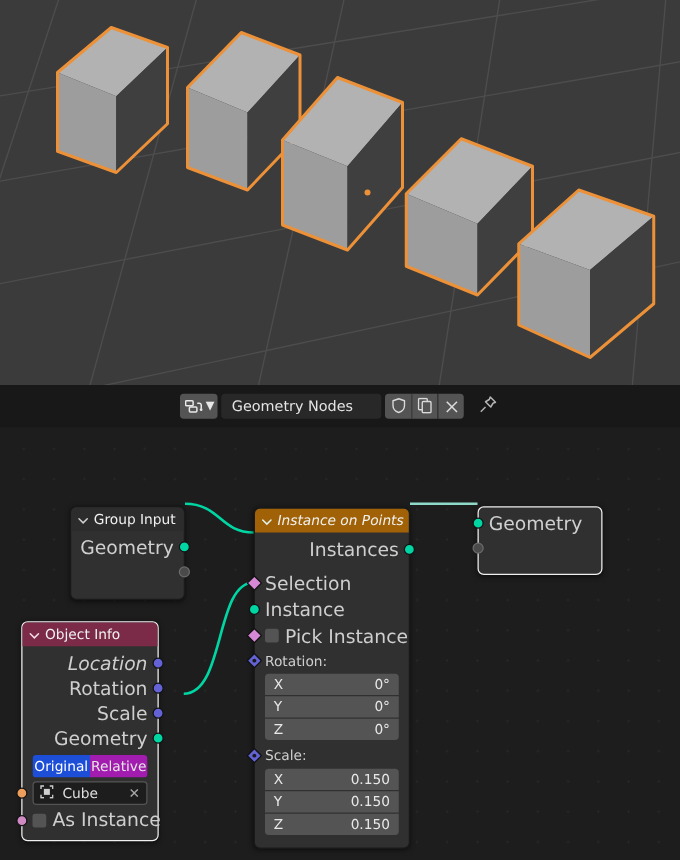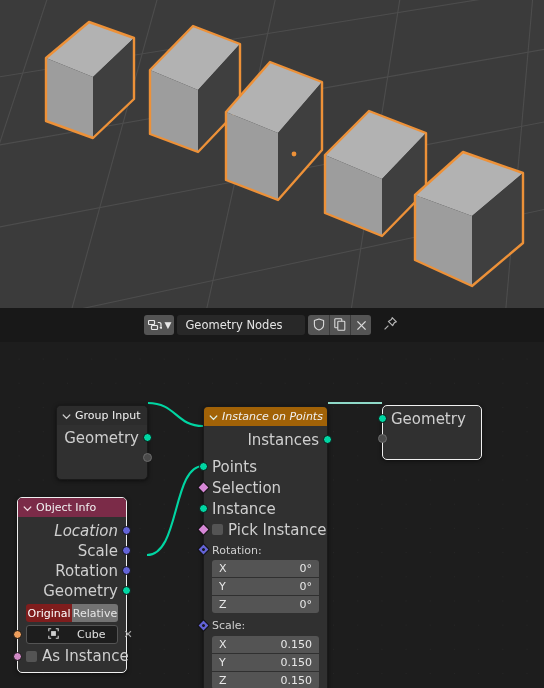--- a/index.html
+++ b/index.html
@@ -124,27 +124,27 @@
              font-size: 11px; color:#cfcfcf; position:relative;}
 
   .toggle-row {
     display: flex; margin: 3px 8px 3px 8px; height: 18px;
     border-radius: 3px; overflow: hidden;
   }
   .toggle {
     flex: 1; display: flex; align-items: center; justify-content: center;
     font-size: 11px; cursor: pointer;
   }
-  .toggle.on  { background: #7f1d1d; color: #ffffff; }
-  .toggle.off { background: #737373; color: #e6e6e6; }
+  .toggle.on  { background: #1d4ed8; color: #ffffff; }
+  .toggle.off { background: #a21caf; color: #e6e6e6; }
 
   .obj-field {
     margin: 0 8px; height: 19px; background: #1d1d1d;
     border: 1px solid #545454; border-radius: 3px;
-    display: flex; align-items: center; padding: 0 21px; gap: 18px;
+    display: flex; align-items: center; padding: 0 5px; gap: 7px;
     font-size: 11px; color: #e0e0e0; position: relative; cursor: pointer;
   }
   .obj-field .xbtn { margin-left: auto; color: #a8a8a8; font-size: 11px; }
   .unlinked-sock {
     position:absolute; width:9px; height:9px; border-radius:50%;
     border:1px solid #111;
   }
 </style>
 </head>
 <body>
@@ -314,24 +314,20 @@
       </div>
       <div class="node-body" style="padding-top:4px; padding-bottom:8px;">
 
         <div class="sock-row out" style="height:20px;">
           <span class="sock right circle" style="background:#00d6a3; top:5px;"></span>
           <span>Instances</span>
         </div>
 
         <div style="height:6px;"></div>
 
-        <div class="sock-row" style="height:21px;">
-          <span class="sock left circle" style="background:#00d6a3; top:6px;"></span>
-          <span>Points</span>
-        </div>
 
         <div class="sock-row" style="height:21px;">
           <span class="sock left diamond" style="background:#d687d6; top:6px;"></span>
           <span>Selection</span>
         </div>
 
         <div class="sock-row" style="height:21px;">
           <span class="sock left circle" style="background:#00d6a3; top:6px;"></span>
           <span>Instance</span>
         </div>
@@ -405,25 +401,25 @@
         <span>Object Info</span>
       </div>
       <div class="node-body" style="padding-top:4px; padding-bottom:7px;">
 
         <div class="sock-row out" style="height:20px;font-style:italic;">
           <span class="sock right circle" style="background:#6363d6; top:5px;"></span>
           <span>Location</span>
         </div>
         <div class="sock-row out" style="height:20px;">
           <span class="sock right circle" style="background:#6363d6; top:5px;"></span>
+          <span>Rotation</span>
+        </div>
+        <div class="sock-row out" style="height:20px;">
+          <span class="sock right circle" style="background:#6363d6; top:5px;"></span>
           <span>Scale</span>
-        </div>
-        <div class="sock-row out" style="height:20px;">
-          <span class="sock right circle" style="background:#6363d6; top:5px;"></span>
-          <span>Rotation</span>
         </div>
         <div class="sock-row out" style="height:20px;">
           <span class="sock right circle" style="background:#00d6a3; top:5px;"></span>
           <span>Geometry</span>
         </div>
 
         <div class="toggle-row">
           <div class="toggle on">
             <span>Original</span>
           </div>

